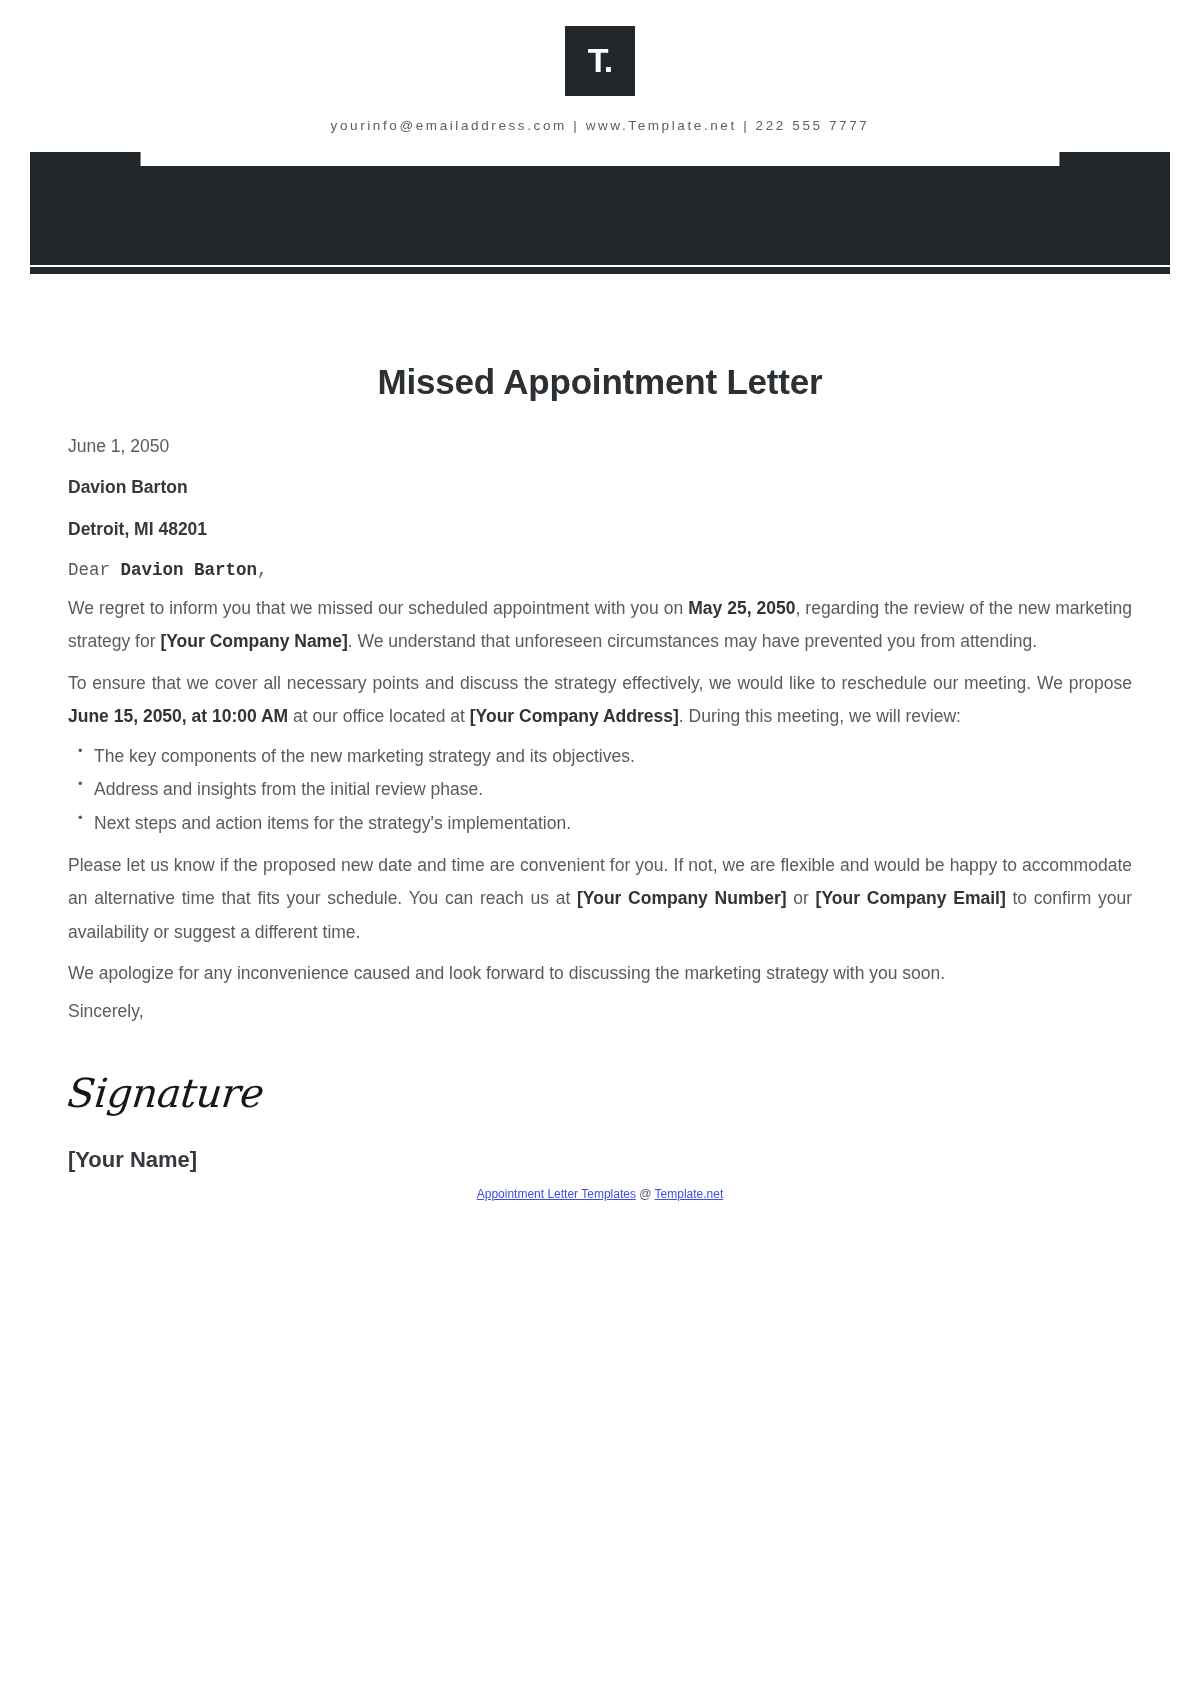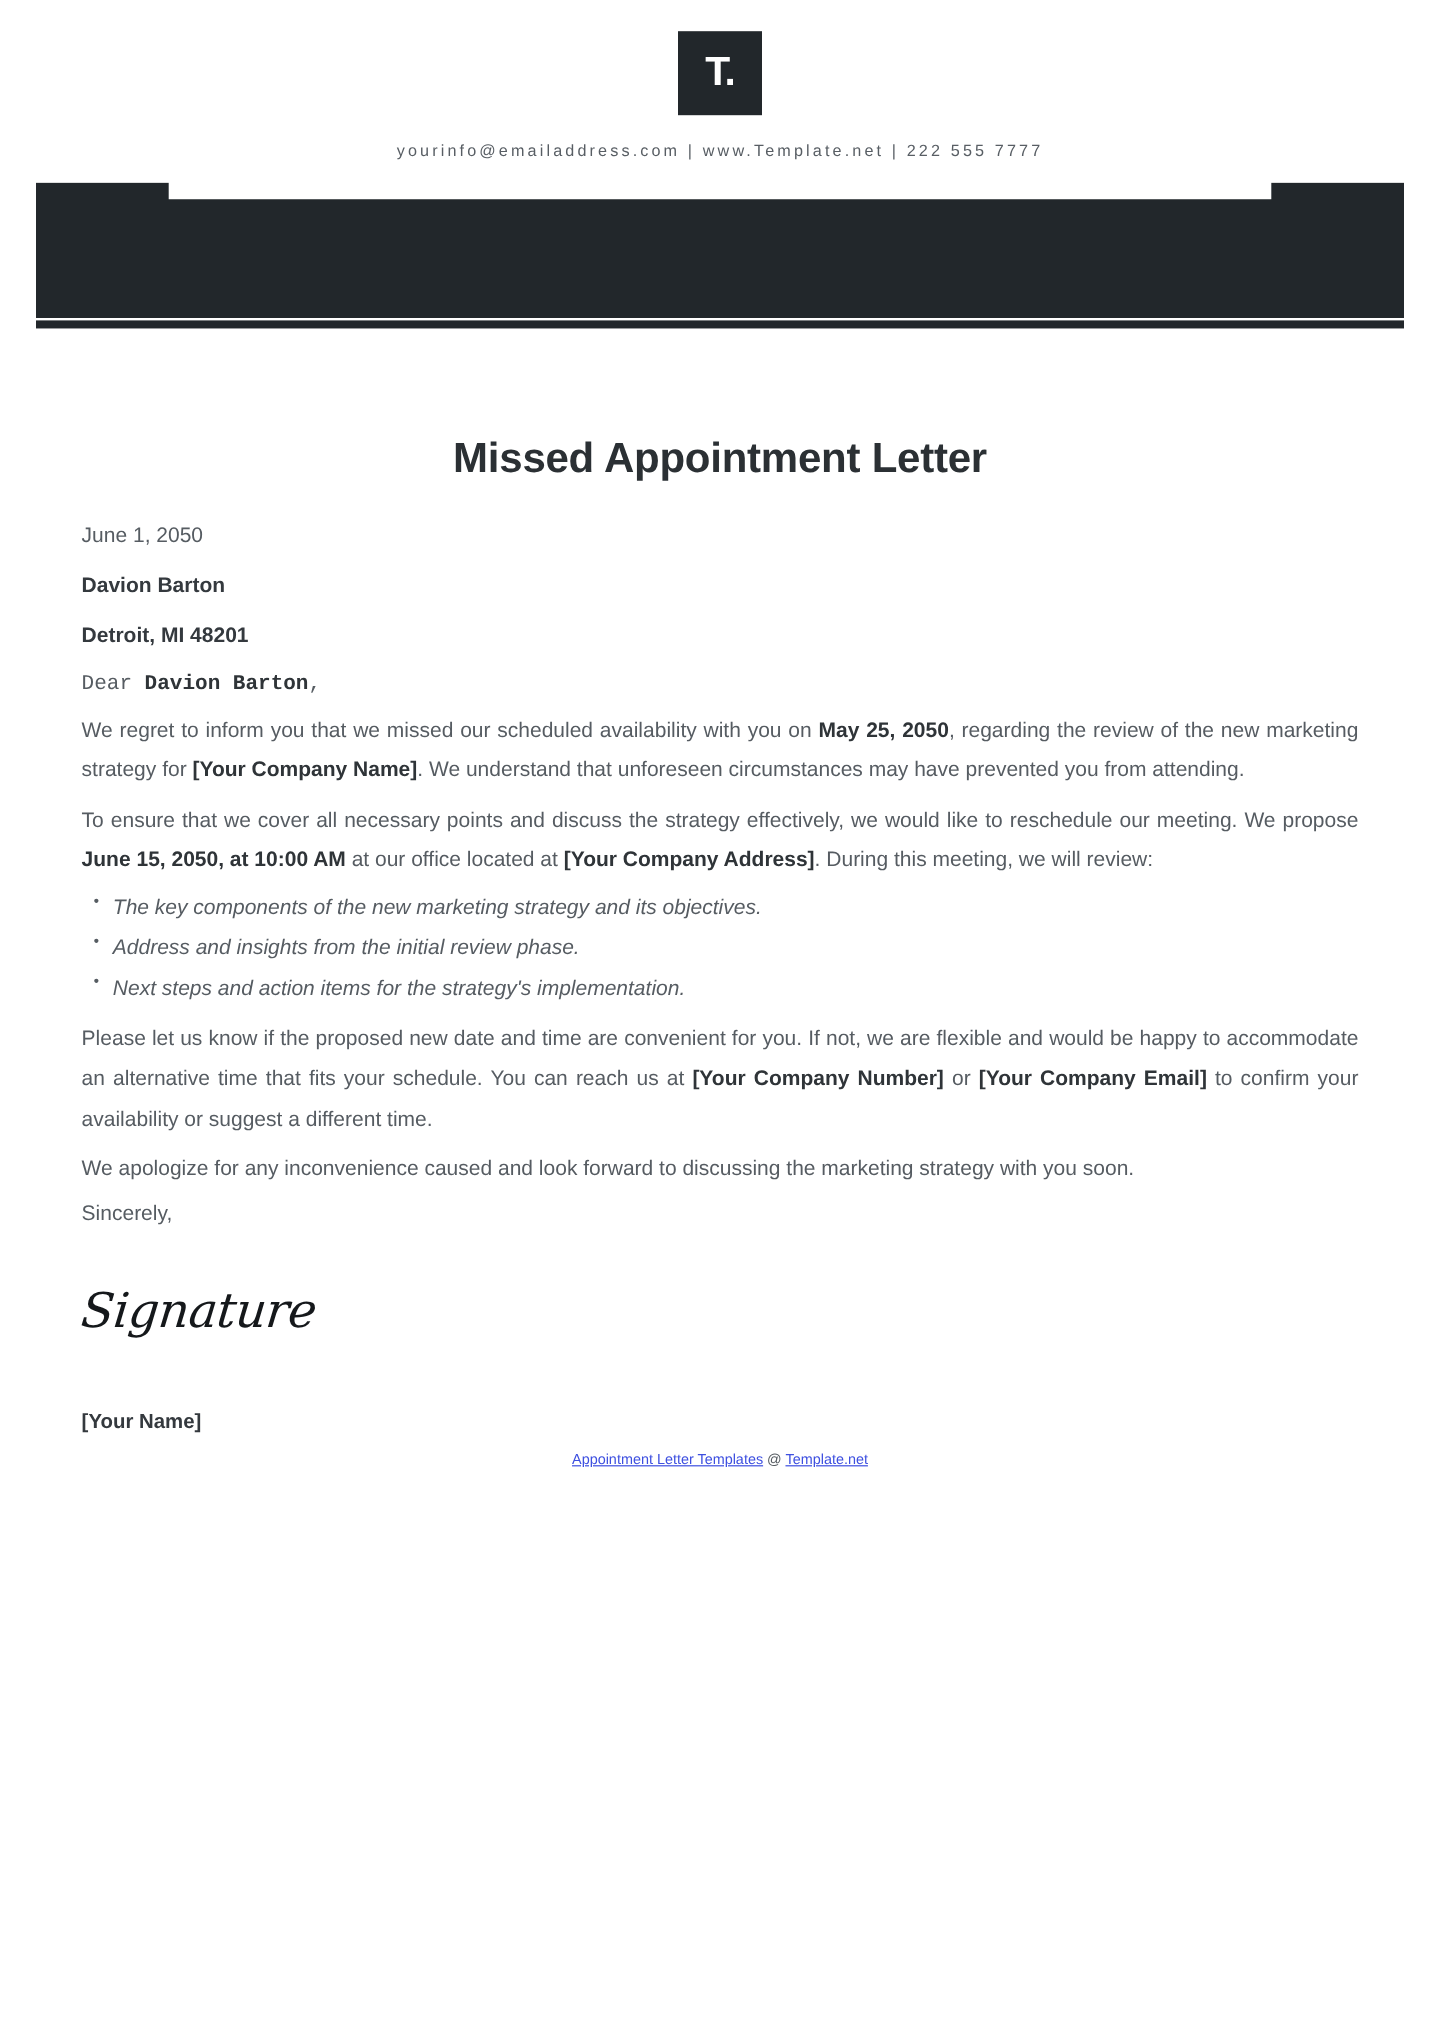--- a/index.html
+++ b/index.html
@@ -113,21 +113,20 @@
     text-align: justify;
     margin: 8px 0 0 0;
   }
 
   b, .b { font-weight: 700; color: #2f3438; }
 
   ul.review-list {
     list-style: none;
     margin: 6px 0 0 0;
     padding: 0 0 0 10px;
-    font-style: italic;
   }
   ul.review-list li {
     font-size: 17.5px;
     color: #565c62;
     line-height: 1.92;
     position: relative;
     padding-left: 16px;
   }
   ul.review-list li::before {
     content: "\2022";
@@ -147,24 +146,24 @@
     color: #15181b;
     margin-top: 44px;
     letter-spacing: -0.5px;
     line-height: 1;
     transform: skewX(-6deg);
     transform-origin: left center;
     display: inline-block;
   }
 
   .your-name {
-    font-size: 17px;
+    font-size: 22px;
     font-weight: 700;
     color: #34393e;
-    margin-top: 62px;
+    margin-top: 34px;
   }
 
   .footer-link {
     text-align: center;
     margin-top: 14px;
     font-size: 12px;
     color: #565c62;
   }
   .footer-link a {
     color: #3d4fe0;
@@ -193,21 +192,21 @@
     <h1 class="doc-title">Missed Appointment Letter</h1>
 
     <div class="meta">
       <div class="meta-date">June 1, 2050</div>
       <div class="meta-name">Davion Barton</div>
       <div class="meta-addr">Detroit, MI 48201</div>
     </div>
 
     <div class="salutation"><span>Dear </span><b>Davion Barton</b><span>,</span></div>
 
-    <p class="body-par"><span>We regret to inform you that we missed our scheduled availability with you on </span><b>May 25, 2050</b><span>, regarding the review of the new marketing strategy for </span><b>[Your Company Name]</b><span>. We understand that unforeseen circumstances may have prevented you from attending.</span></p>
+    <p class="body-par"><span>We regret to inform you that we missed our scheduled appointment with you on </span><b>May 25, 2050</b><span>, regarding the review of the new marketing strategy for </span><b>[Your Company Name]</b><span>. We understand that unforeseen circumstances may have prevented you from attending.</span></p>
 
     <p class="body-par"><span>To ensure that we cover all necessary points and discuss the strategy effectively, we would like to reschedule our meeting. We propose </span><b>June 15, 2050, at 10:00 AM</b><span> at our office located at </span><b>[Your Company Address]</b><span>. During this meeting, we will review:</span></p>
 
     <ul class="review-list">
       <li>The key components of the new marketing strategy and its objectives.</li>
       <li>Address and insights from the initial review phase.</li>
       <li>Next steps and action items for the strategy's implementation.</li>
     </ul>
 
     <p class="body-par"><span>Please let us know if the proposed new date and time are convenient for you. If not, we are flexible and would be happy to accommodate an alternative time that fits your schedule. You can reach us at </span><b>[Your Company Number]</b><span> or </span><b>[Your Company Email]</b><span> to confirm your availability or suggest a different time.</span></p>

